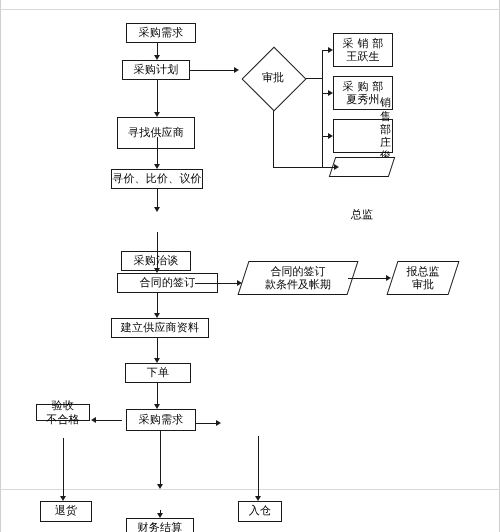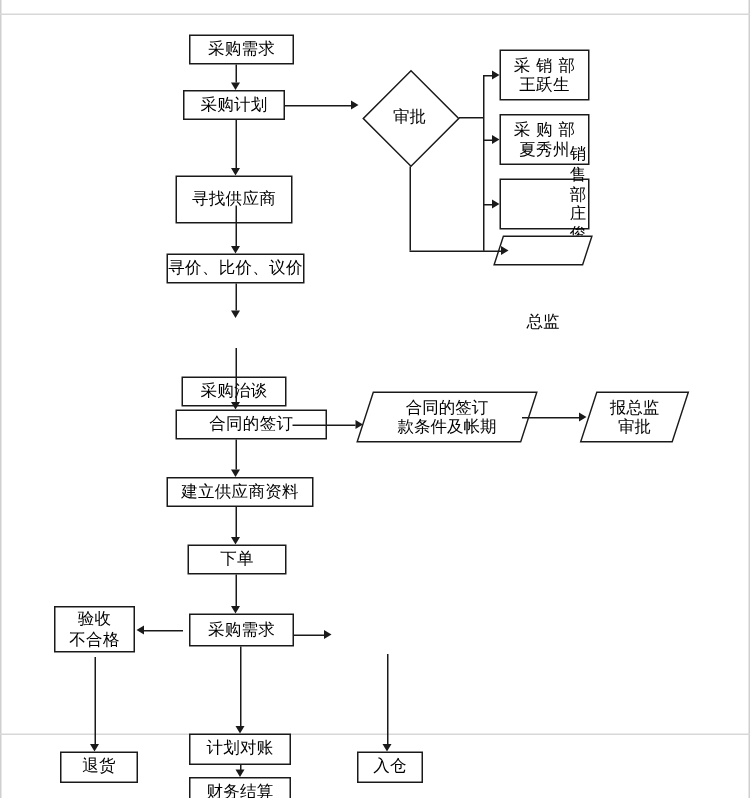--- a/index.html
+++ b/index.html
@@ -174,29 +174,28 @@
   <div class="para" style="left:392px; top:261px; width:62px; height:34px;"></div>
   <div class="para-label multi" style="left:392px; top:261px; width:62px; height:34px;">报总监
 审批</div>
 
   <div class="node" style="left:111px; top:318px; width:98px; height:20px;">建立供应商资料</div>
 
   <div class="node" style="left:125px; top:363px; width:66px; height:20px;">下单</div>
 
   <div class="node" style="left:126px; top:409px; width:70px; height:22px;">采购需求</div>
 
-  <div class="node multi" style="left:36px; top:404px; width:54px; height:31px;">验收
+  <div class="node multi" style="left:36px; top:404px; width:54px; height:17px;">验收
 不合格</div>
 
 
   <div class="node" style="left:40px; top:501px; width:52px; height:21px;">退货</div>
 
   <div class="node" style="left:238px; top:501px; width:44px; height:21px;">入仓</div>
 
-  <div class="node" style="left:126px; top:489px; width:68px; height:21px;">计划对账</div>
 
   <div class="node" style="left:126px; top:518px; width:68px; height:21px;">财务结算</div>
 
   <div class="ln ln-v" style="left:157px; top:43px; height:12px;"></div>
   <div class="arrow-down" style="left:153.5px; top:55px;"></div>
 
   <div class="ln ln-h" style="left:190px; top:70px; width:44px;"></div>
   <div class="arrow-right" style="left:234px; top:66.5px;"></div>
 
   <div class="ln ln-h" style="left:306px; top:78px; width:16px;"></div>

